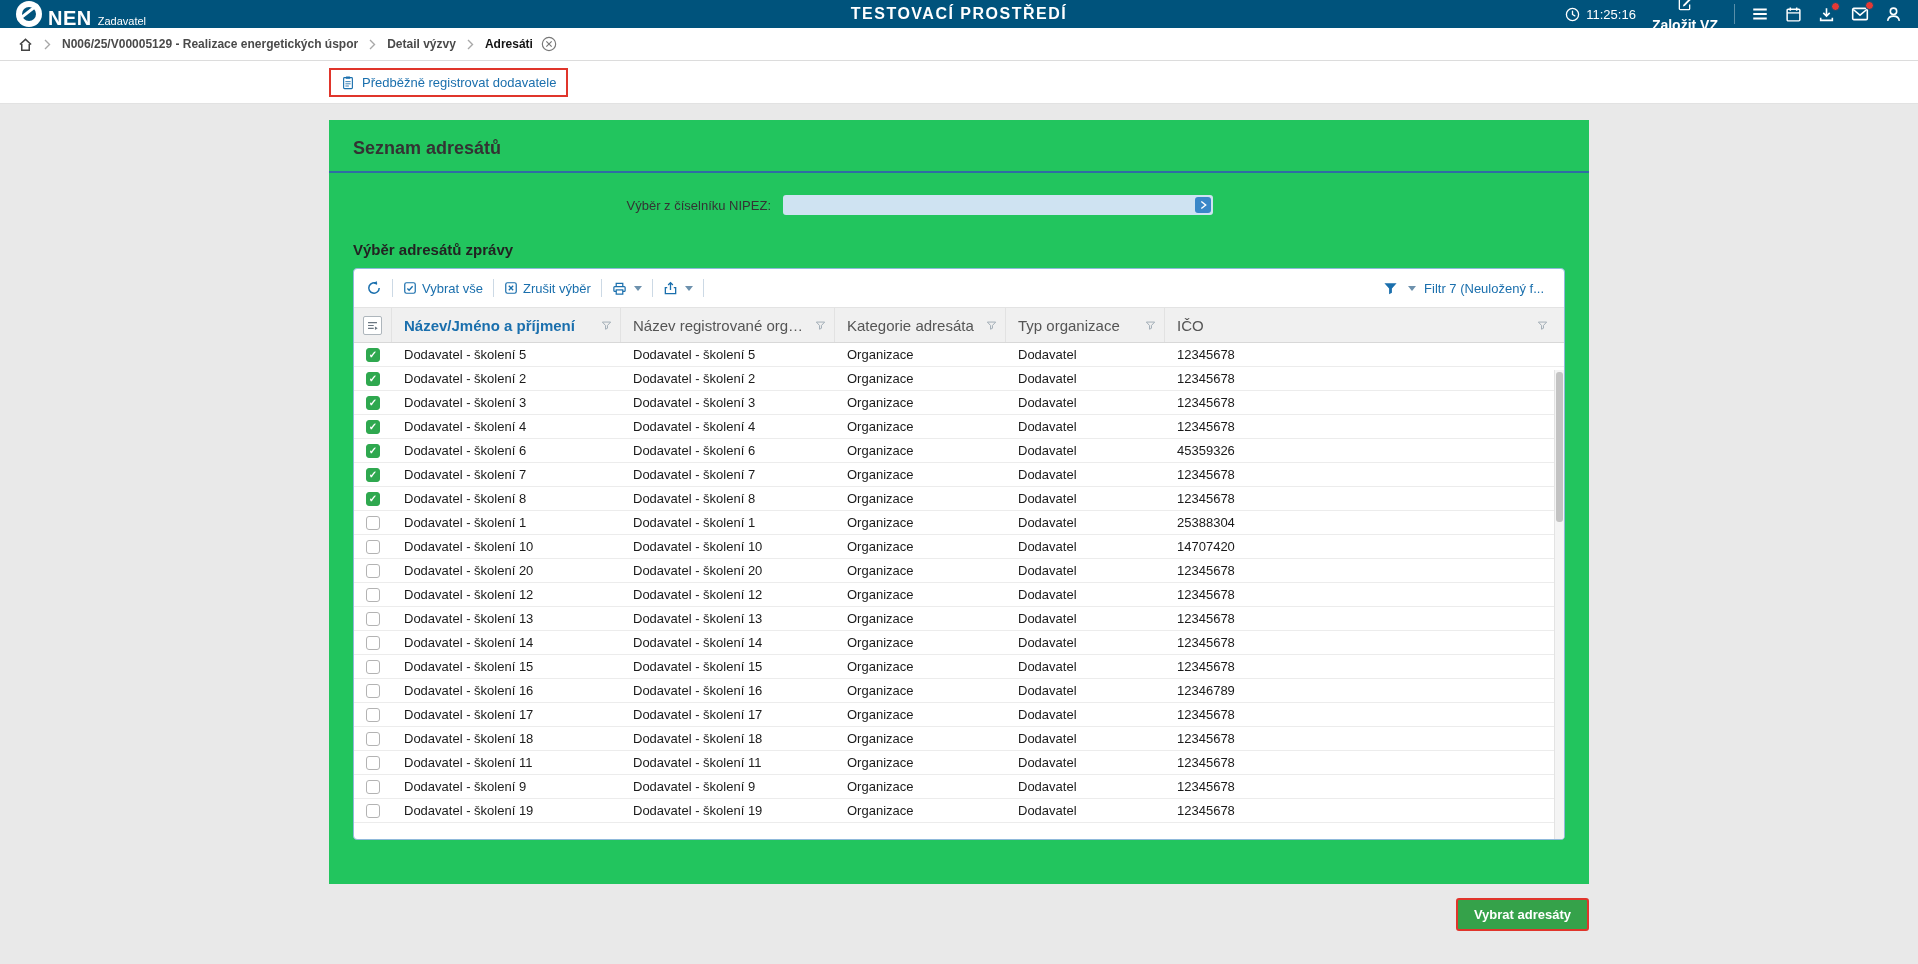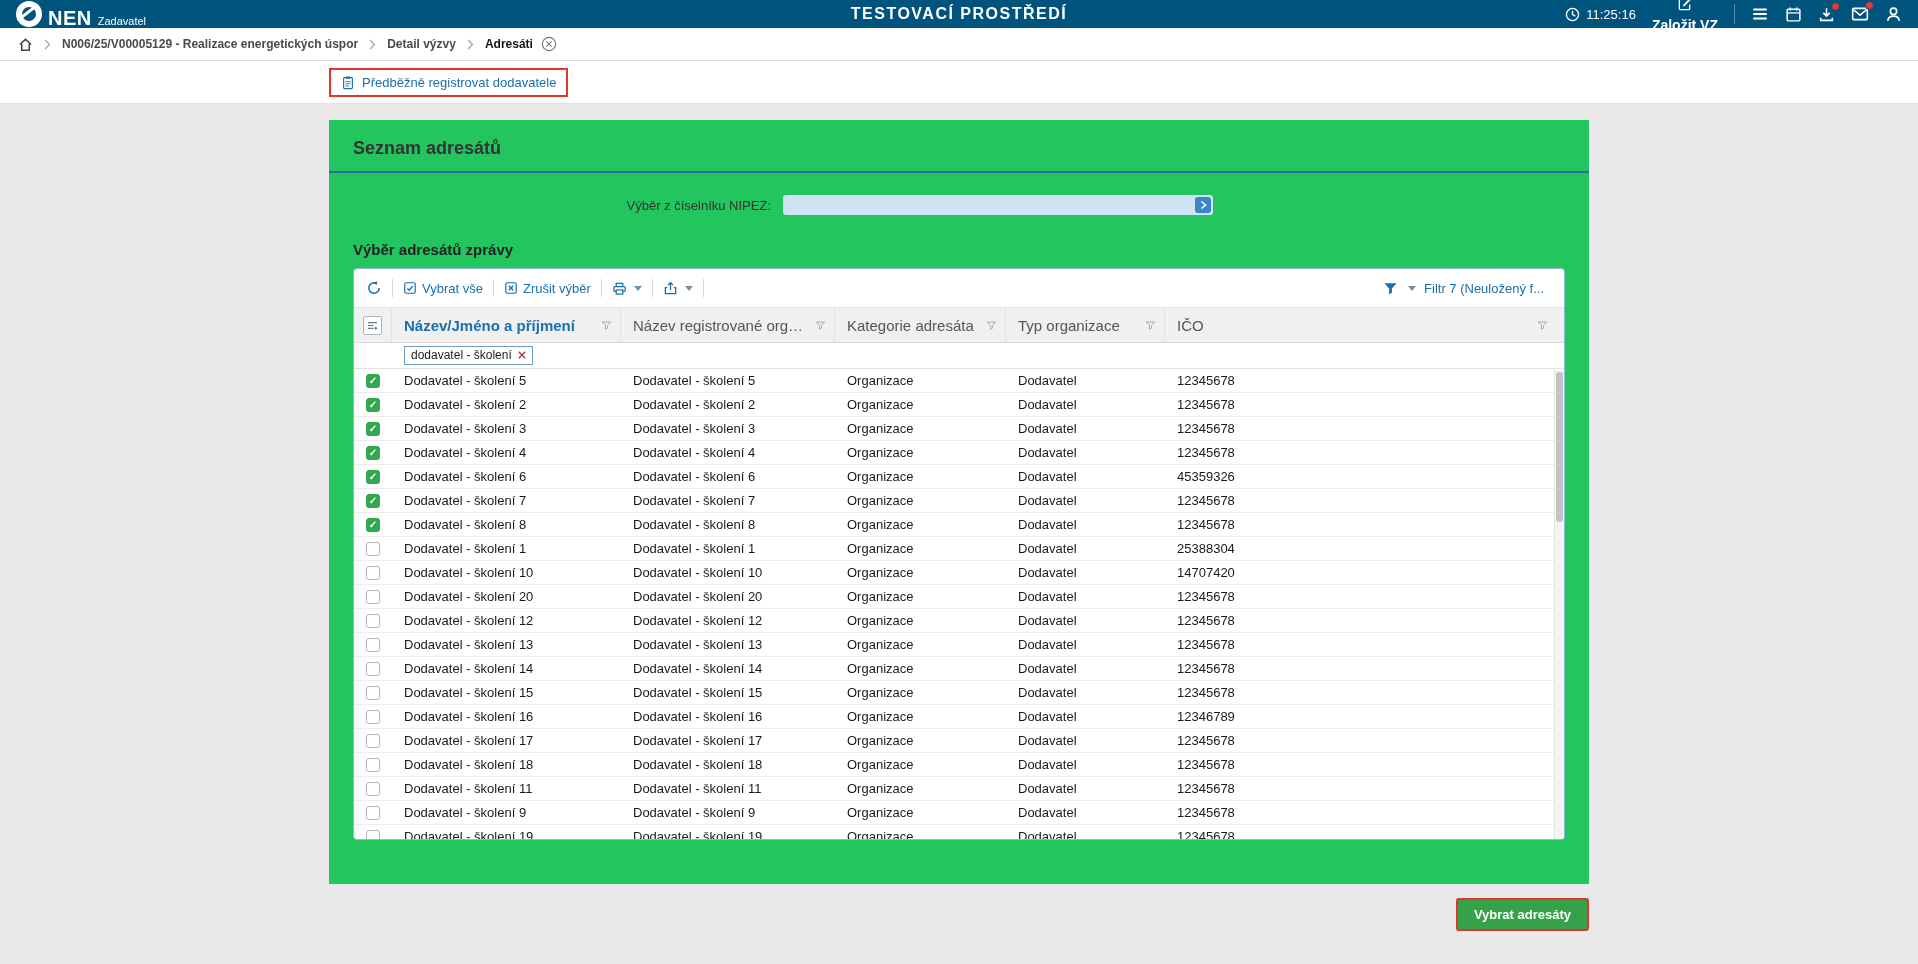--- a/index.html
+++ b/index.html
@@ -341,33 +341,20 @@
         <div class="hcell col-ico">
           <span class="hlabel">IČO</span>
           <span class="hfunnel">
               <svg width="11" height="11" viewBox="0 0 16 16">
                 <path d="M2 3h12l-4.6 5v4l-2.8 1.4V8z" fill="none" stroke="currentColor" stroke-width="1.3"></path>
               </svg>
             </span>
         </div>
       </div>
 
-      <div class="filter-row">
-        <div class="fcell col-check"></div>
-        <div class="fcell col-name">
-          <span class="ftag">
-            <span>dodavatel - školení</span>
-            <span class="ftag-x">
-                <svg width="8" height="8" viewBox="0 0 10 10">
-                  <path d="M1 1l8 8M9 1l-8 8" stroke="currentColor" stroke-width="1.6"></path>
-                </svg>
-              </span>
-          </span>
-        </div>
-      </div>
 
       <div class="tbody">
   <div class="trow">
     <div class="cell col-check">
               <span class="cb on"></span>
             </div>
     <div class="cell col-name">Dodavatel - školení 5</div>
     <div class="cell col-org">Dodavatel - školení 5</div>
     <div class="cell col-cat">Organizace</div>
     <div class="cell col-type">Dodavatel</div>

